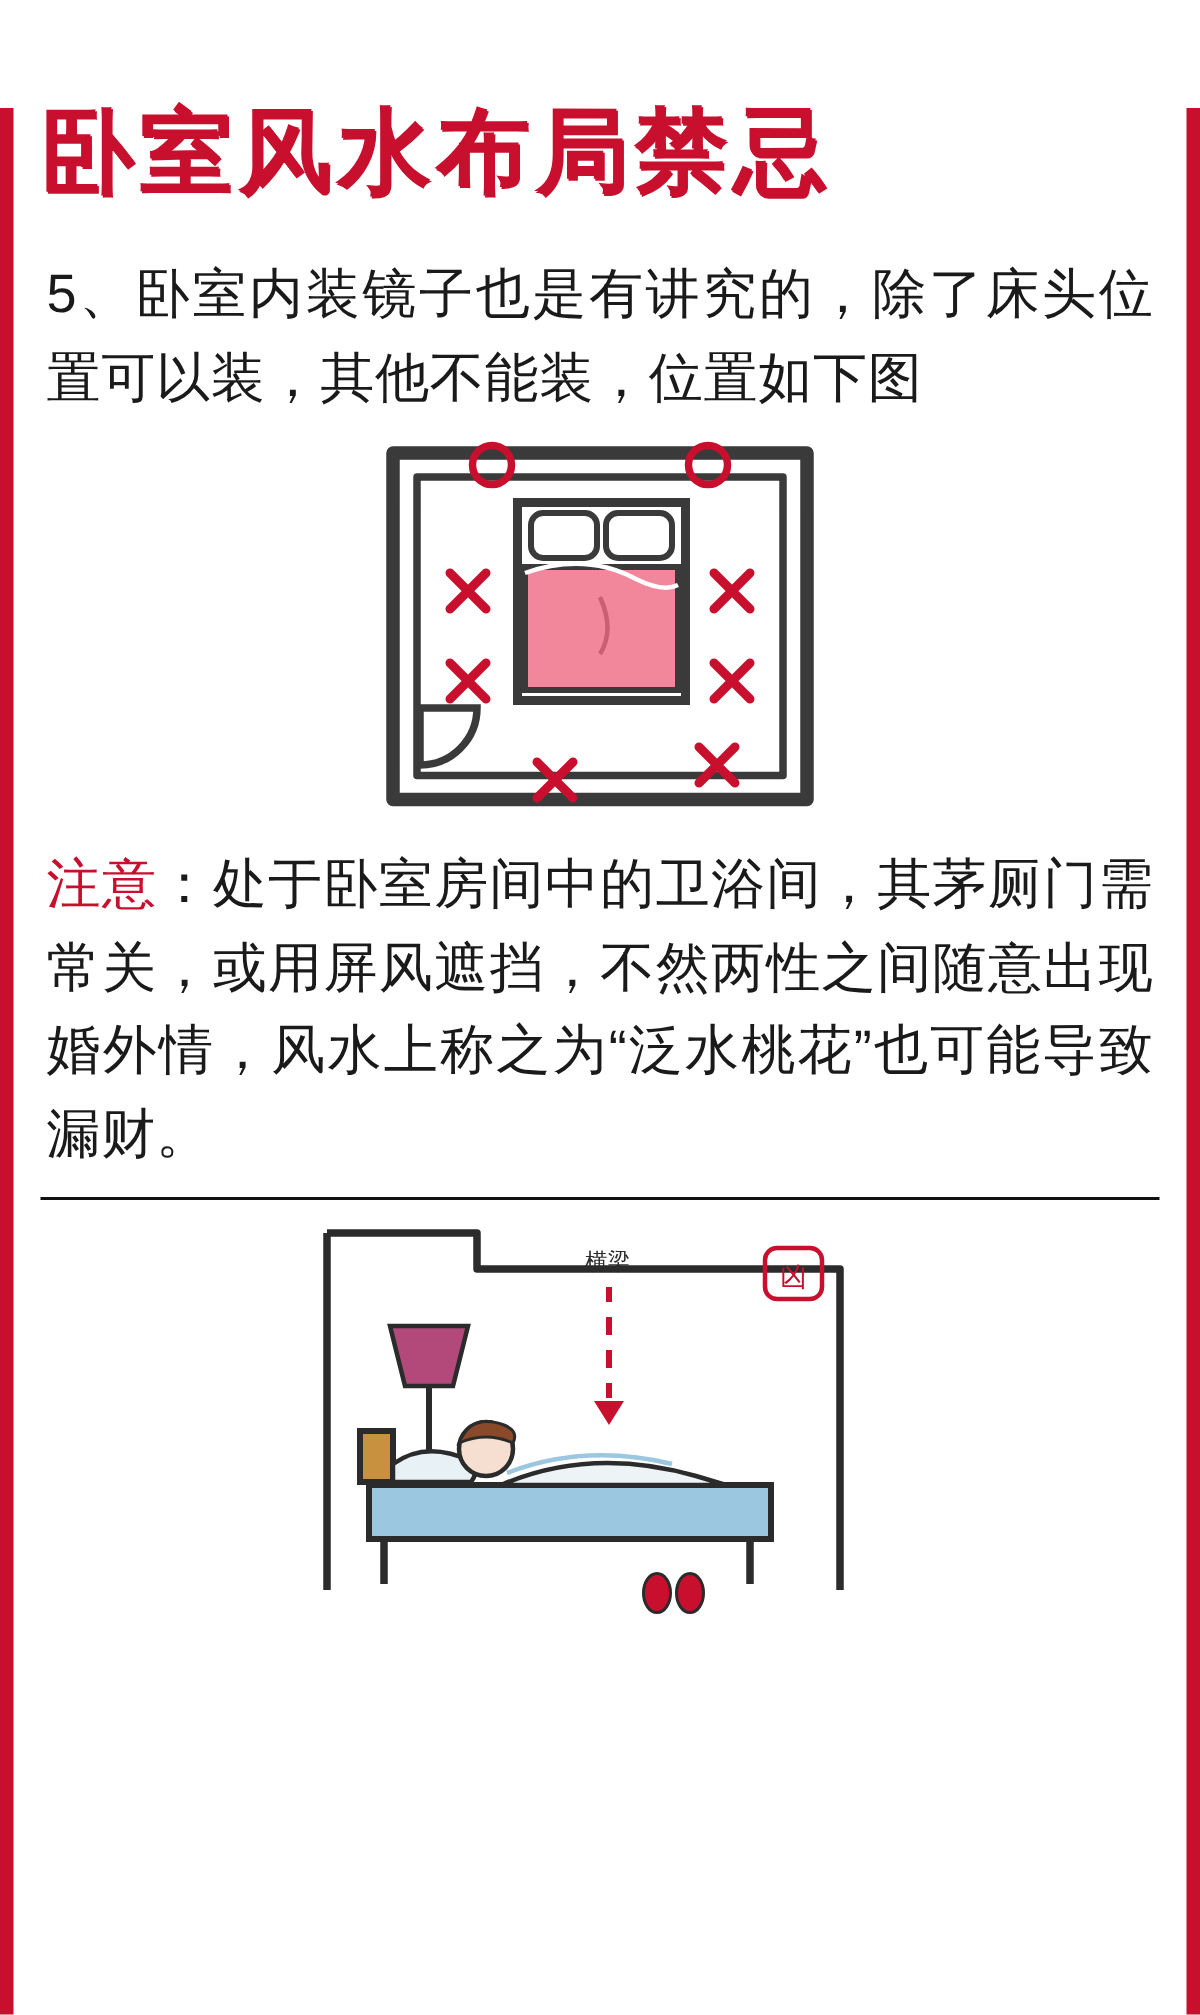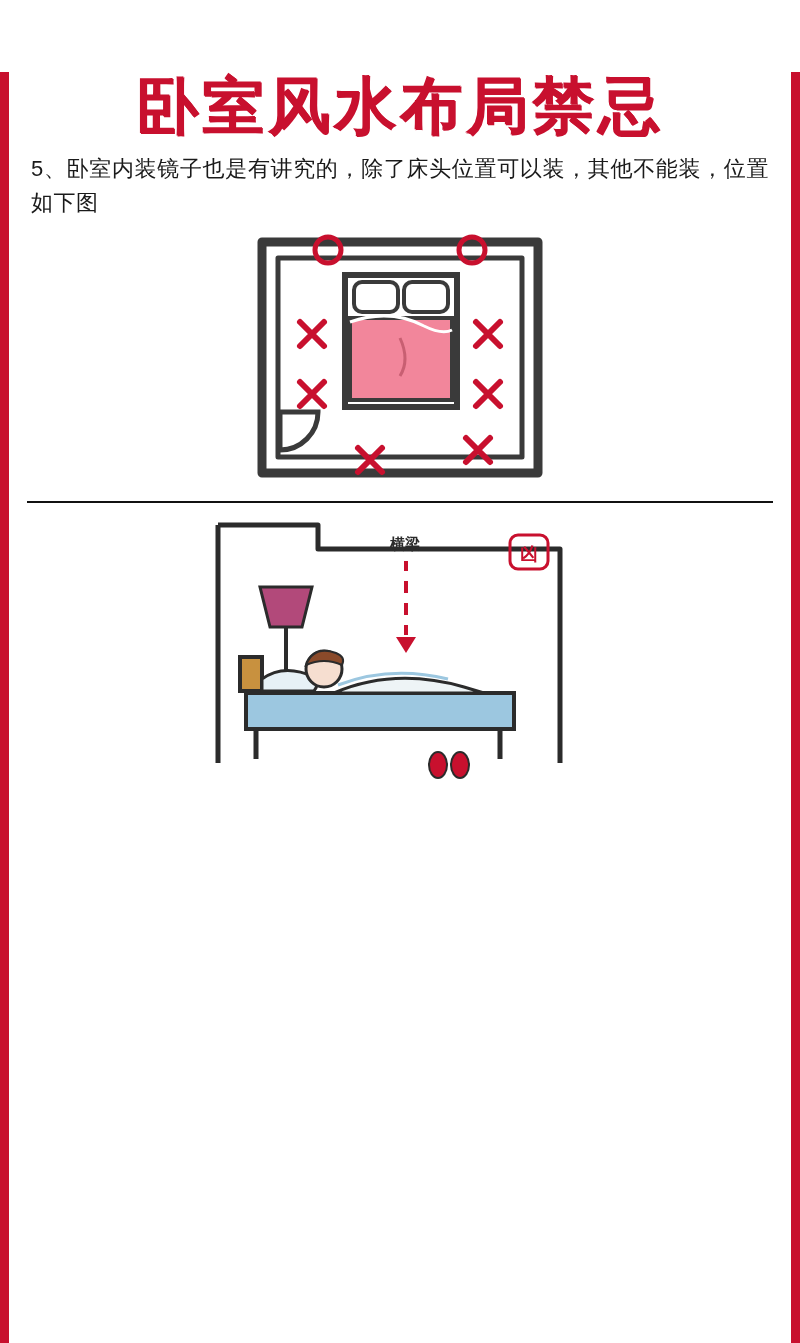--- a/index.html
+++ b/index.html
@@ -23,34 +23,33 @@
     background: #ffffff;
   }
   .inner {
     position: relative;
     width: 782px;
     height: 1343px;
     box-sizing: border-box;
     padding: 0 18px;
   }
   .title {
-    text-align: center;
     color: #c8102e;
-    font-family: Liberation Serif, serif;
+    font-family: Liberation Mono, monospace;
     font-weight: bold;
     font-size: 62px;
     letter-spacing: 4px;
     line-height: 1.1;
     margin-top: 72px;
-    margin-bottom: 12px;
+    margin-bottom: 28px;
     text-shadow: 1px 1px 0 #c8102e;
   }
   .para {
     color: #1a1a1a;
-    font-size: 22px;
+    font-size: 36px;
     line-height: 1.55;
     letter-spacing: 0.5px;
     text-align: justify;
     margin: 0 4px 10px 4px;
   }
   .note-label {
     color: #c8102e;
   }
   .divider {
     border: none;
@@ -61,21 +60,20 @@
     display: flex;
     justify-content: center;
     align-items: center;
     margin: 10px 0 16px 0;
   }
   .fig2-wrap {
     display: flex;
     justify-content: center;
     align-items: center;
     margin: 6px 0 0 0;
-    font-weight: bold;
   }
   .sec2 {
     margin-top: 6px;
   }
 </style>
 </head>
 <body>
 
 <div class="page">
   <div class="inner">
@@ -110,20 +108,21 @@
             <path d="M50 92 l24 24 M74 92 l-24 24"></path>
             <path d="M50 152 l24 24 M74 152 l-24 24"></path>
             <path d="M226 92 l24 24 M250 92 l-24 24"></path>
             <path d="M226 152 l24 24 M250 152 l-24 24"></path>
             <path d="M108 218 l24 24 M132 218 l-24 24"></path>
             <path d="M216 208 l24 24 M240 208 l-24 24"></path>
           </g>
         </svg>
       </div>
 
+      <p class="para"><span class="note-label">注意</span><span>：</span><span>处于卧室房间中的卫浴间，其茅厕门需常关，或用屏风遮挡，不然两性之间随意出现婚外情，风水上称之为“泛水桃花”也可能导致漏财。</span></p>
     </div>
 
     <hr class="divider">
 
     <div class="sec2">
 
       <div class="fig2-wrap">
         <svg width="400" height="270" viewBox="0 0 400 270">
 
           <path d="M18 12 H118 V36 H360 V250" fill="none" stroke="#2b2b2b" stroke-width="5" stroke-linejoin="round"></path>

